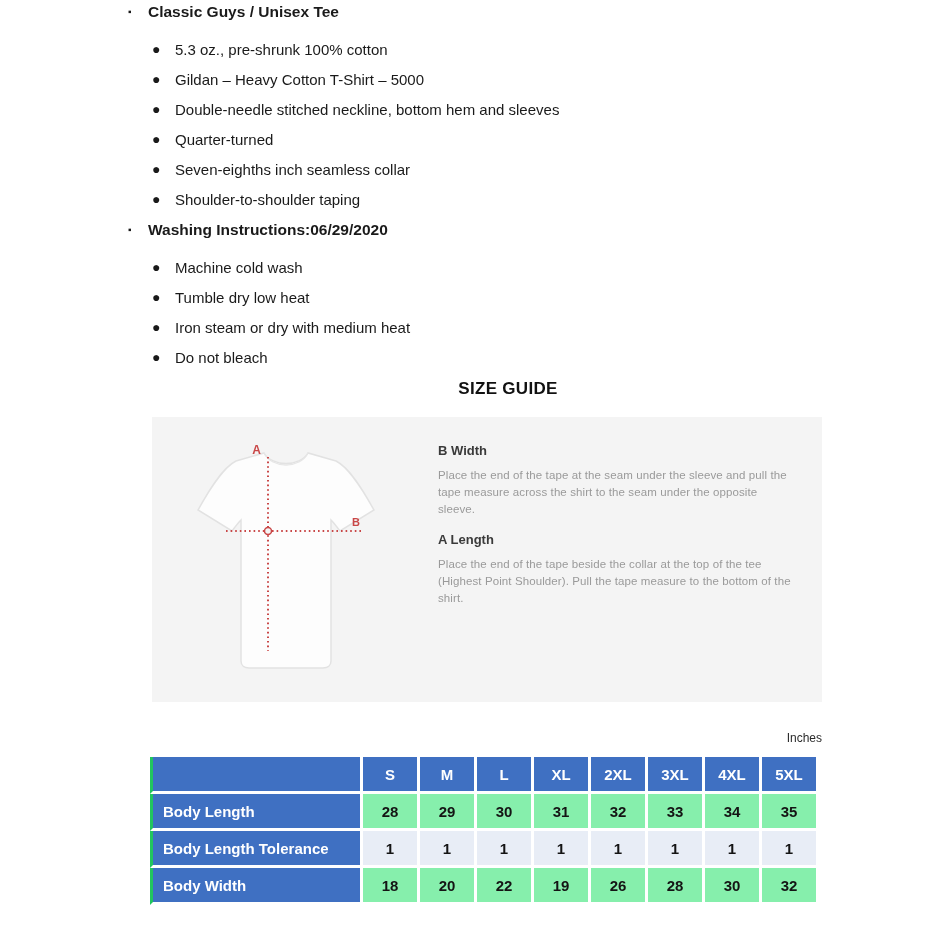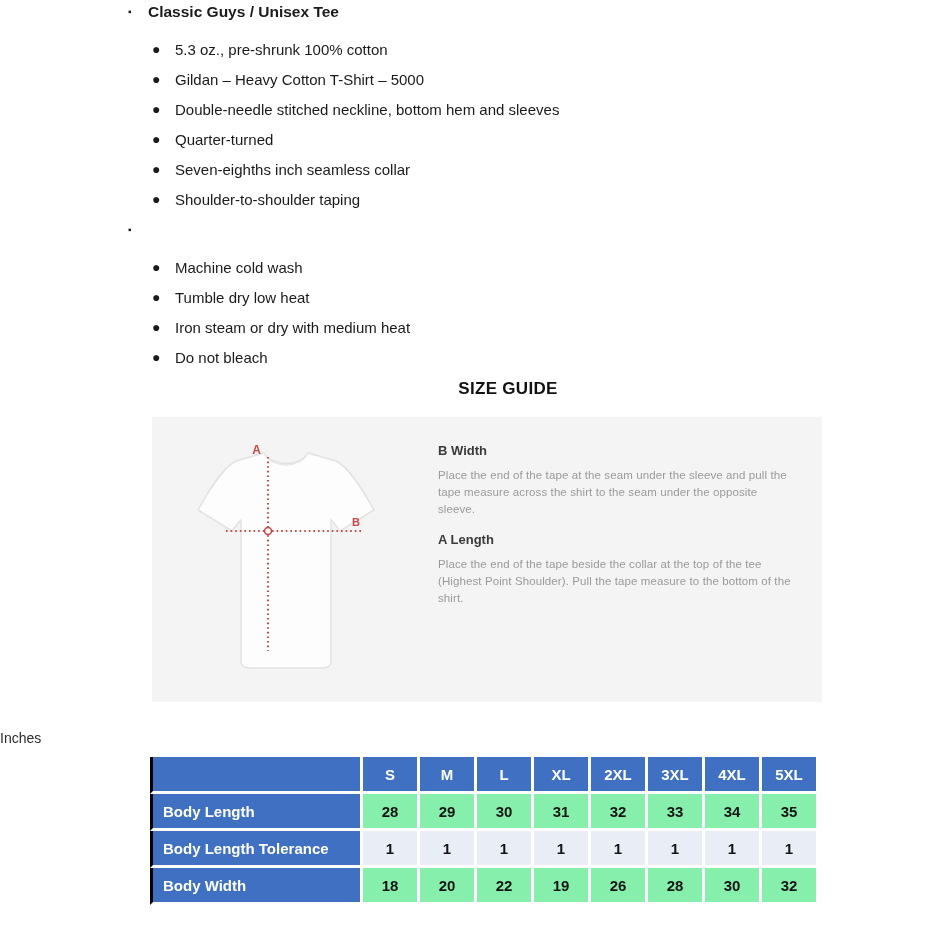--- a/index.html
+++ b/index.html
@@ -24,25 +24,25 @@
   .panel {
     position:relative; margin-top:18px; margin-left:152px;
     width:670px; height:285px; background:#f4f4f4;
   }
   .tee-svg { position:absolute; left:28px; top:20px; }
   .instructions { position:absolute; left:286px; top:27px; width:356px; }
   .inst-title { font-size:13px; font-weight:bold; color:#3a3a3a; line-height:14px; margin:0; }
   .inst-text { font-size:11.5px; color:#9a9a9a; line-height:17px; margin:9px 0 0 0; letter-spacing:0.1px; }
   .inst-block + .inst-block { margin-top:15px; }
 
-  .units { margin-top:28px; margin-right:128px; text-align:left; font-size:14px; line-height:17px; color:#2b2b2b; }
+  .units { margin-top:28px; margin-right:128px; text-align:right; font-size:12px; line-height:17px; color:#2b2b2b; }
 
   table.size-chart { margin-top:10px; margin-left:150px; border-collapse:separate; border-spacing:0; }
   .size-chart td { box-sizing:border-box; height:37px; border-right:3px solid #fff; border-bottom:3px solid #fff; }
-  .size-chart .col0 { width:213px; border-left:3px solid #000000; padding-left:10px; text-align:left; }
+  .size-chart .col0 { width:213px; border-left:3px solid #22c55e; padding-left:10px; text-align:left; }
   .size-chart .dcol { width:57px; text-align:center; }
   .size-chart .blue { background:#3f70c2; color:#ffffff; font-weight:bold; font-size:15px; }
   .size-chart .d-dark { background:#86efac; }
   .size-chart .d-light { background:#e8edf6; }
   .size-chart .val { color:#141414; font-weight:bold; font-size:15px; }
 </style>
 </head>
 <body>
 
 <div class="page">
@@ -73,20 +73,21 @@
       <span class="bullet">●</span>
       <span>Seven-eighths inch seamless collar</span>
     </div>
     <div class="row l2">
       <span class="bullet">●</span>
       <span>Shoulder-to-shoulder taping</span>
     </div>
 
     <div class="row l1">
       <span class="bullet">▪</span>
+      <span>Washing Instructions:06/29/2020</span>
     </div>
     <div class="row l2">
       <span class="bullet">●</span>
       <span>Machine cold wash</span>
     </div>
     <div class="row l2">
       <span class="bullet">●</span>
       <span>Tumble dry low heat</span>
     </div>
     <div class="row l2">

